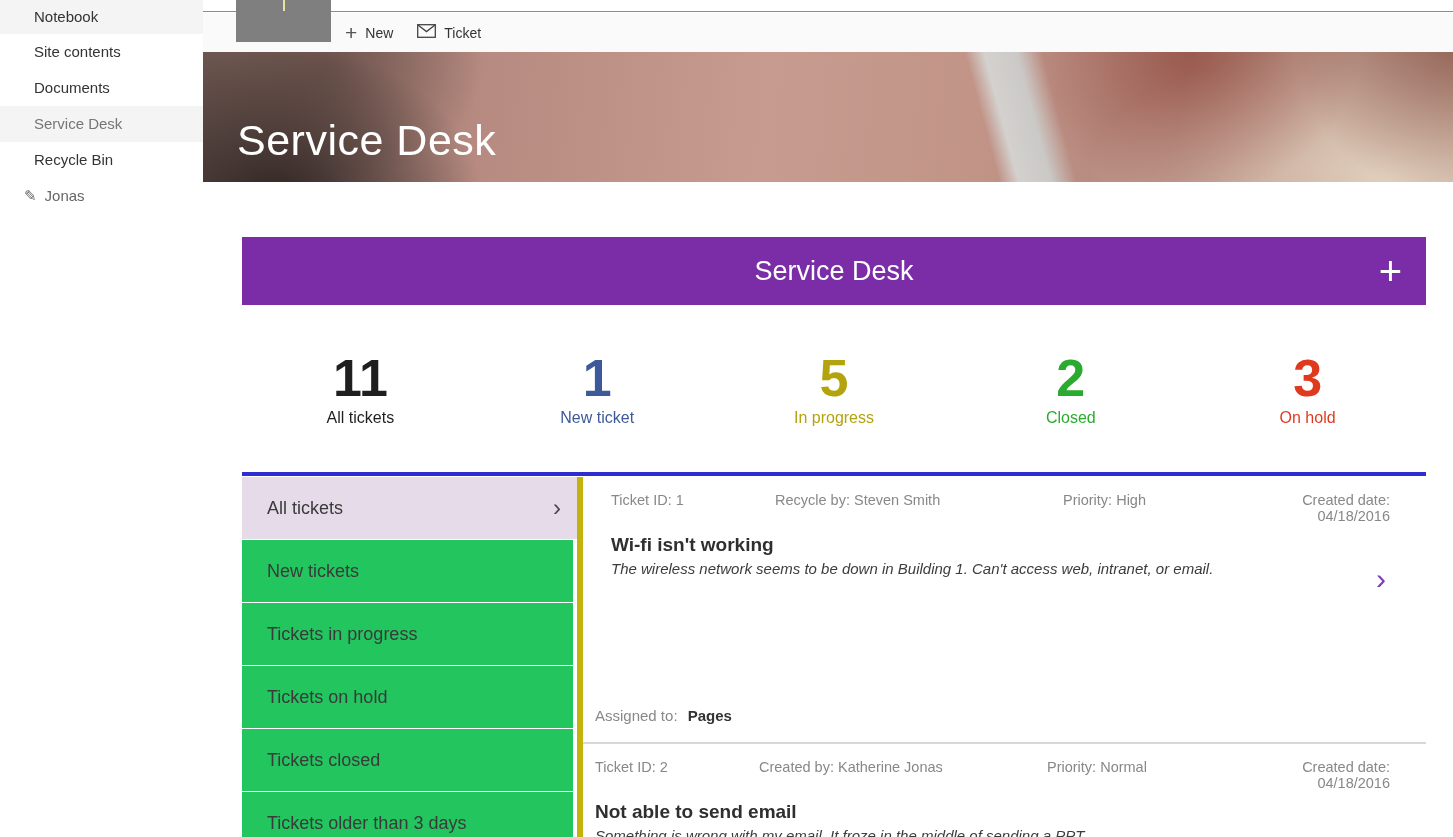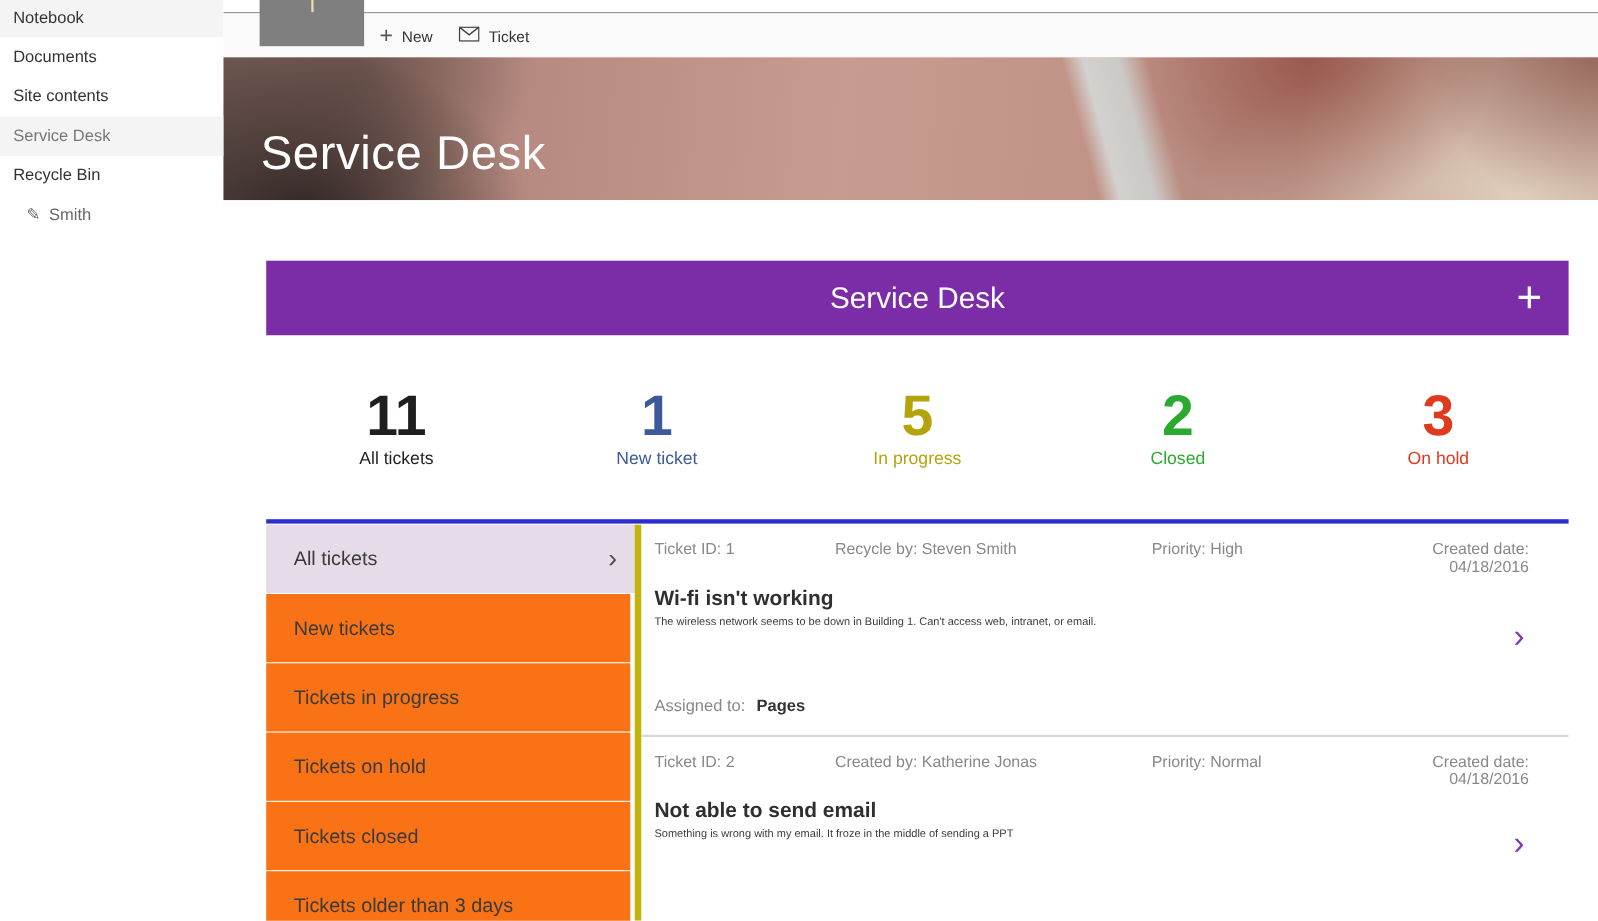--- a/index.html
+++ b/index.html
@@ -1,21 +1,21 @@
 <!DOCTYPE html>
 <html><head>
 <meta charset="utf-8">
 <style>
   * { margin:0; padding:0; box-sizing:border-box; }
   body { font-family:"Liberation Sans", sans-serif; background:#fff; }
   .screen { position:relative; width:1453px; height:837px; background:#ffffff; overflow:hidden; }
 
   
   .sidebar { position:absolute; left:0; top:0; width:203px; height:837px; background:#ffffff; z-index:5; }
-  .side-item { height:36px; line-height:36px; padding-left:12px; font-size:15px; color:#333333; cursor:pointer; }
+  .side-item { height:36px; line-height:36px; padding-left:34px; font-size:15px; color:#333333; cursor:pointer; }
   .side-item.first { height:34px; line-height:34px; background:#f4f4f4; }
   .side-item.current { background:#f4f4f4; color:#767676; }
   .side-edit { height:36px; line-height:36px; padding-left:24px; font-size:15px; color:#666666; cursor:pointer; }
   .side-edit .glyph { font-size:15px; margin-right:8px; color:#666; }
 
   
   .topstrip { position:absolute; left:203px; top:0; width:1250px; height:12px; background:#ffffff; border-bottom:1px solid #8c8c8c; z-index:2; }
   .toolbar { position:absolute; left:203px; top:13px; width:1250px; height:39px; background:#fafafa; z-index:2; display:flex; align-items:center; }
   .graybox { position:absolute; left:236px; top:0; width:95px; height:42px; background:#7f7f7f; z-index:4; }
   .graybox .sliver { position:absolute; left:47px; top:0; width:2px; height:11px; background:#e9e2a0; }
@@ -48,59 +48,59 @@
   .stats { position:absolute; left:242px; top:305px; width:1184px; height:167px; background:#ffffff; display:flex; align-items:center; }
   .stat { flex:1; text-align:center; }
   .stat-value { font-size:52px; font-weight:600; line-height:1.1; }
   .stat-label { font-size:16px; margin-top:2px; }
 
   .blue-line { position:absolute; left:242px; top:472px; width:1184px; height:4px; }
 
   
   .filters { position:absolute; left:242px; top:477px; width:335px; }
   .filter-item { position:relative; height:62px; line-height:62px; padding-left:25px; font-size:18px; color:#3a3a3a;
-                 background:#f97316; margin-bottom:1px; margin-right:4px; cursor:pointer; }
+                 background:#22c55e; margin-bottom:1px; margin-right:4px; cursor:pointer; }
   .filter-item.selected { background:#e6dbe9; margin-right:0; }
   .filter-chevron { position:absolute; right:16px; top:0; font-size:24px; font-weight:300; color:#4a4a4a; }
 
   .accent-bar { position:absolute; left:577px; top:477px; width:6px; height:360px; }
 
   
   .tickets { position:absolute; left:583px; top:477px; width:843px; }
   .ticket { position:relative; }
-  .ticket-1 { height:191px; }
+  .ticket-1 { height:265px;padding-left:16px; }
   .ticket-2 { height:155px; }
   .ticket-sep { height:2px; background:#d8d8d8; width:100%; }
   .meta-row { display:flex; padding:15px 0 0 12px; font-size:14.5px; color:#8a8886; }
   .meta-id { width:164px; }
   .meta-by { width:252px; }
   .meta-pri { width:196px;margin-left:36px; }
   .meta-date { flex:1; text-align:right; padding-right:36px; }
   .ticket-title { margin:10px 0 0 12px; font-size:19px; font-weight:600; color:#2f2f2f; }
-  .ticket-desc { margin:4px 0 0 12px; font-size:10px; color:#3c3c3c; }
+  .ticket-desc { margin:4px 0 0 12px; font-size:15px; color:#3c3c3c;font-style:italic; }
   .assigned-row { position:absolute; left:12px; bottom:18px; font-size:15px; }
   .assigned-label { color:#8a8886; }
   .assigned-value { color:#333333; font-weight:700; margin-left:6px; }
   .ticket-chevron { position:absolute; right:40px; font-size:30px; font-weight:300; color:#7d3cb5; cursor:pointer; }
   .ticket-1 .ticket-chevron { top:85px; }
   .ticket-2 .ticket-chevron { top:80px; }
 </style>
 </head>
 <body>
 
 <div class="screen">
 
   <nav class="sidebar">
     <div class="side-item first">Notebook</div>
+    <div class="side-item">Site contents</div>
     <div class="side-item">Documents</div>
-    <div class="side-item">Site contents</div>
     <div class="side-item current">Service Desk</div>
     <div class="side-item">Recycle Bin</div>
     <div class="side-edit">
-      <span class="glyph">✎</span><span>Smith</span>
+      <span class="glyph">✎</span><span>Jonas</span>
     </div>
   </nav>
 
   <div class="topstrip"></div>
   <div class="toolbar">
     <div class="tool-btn">
       <span class="plus-glyph">+</span>
       <span>New</span>
     </div>
     <div class="tool-btn">

